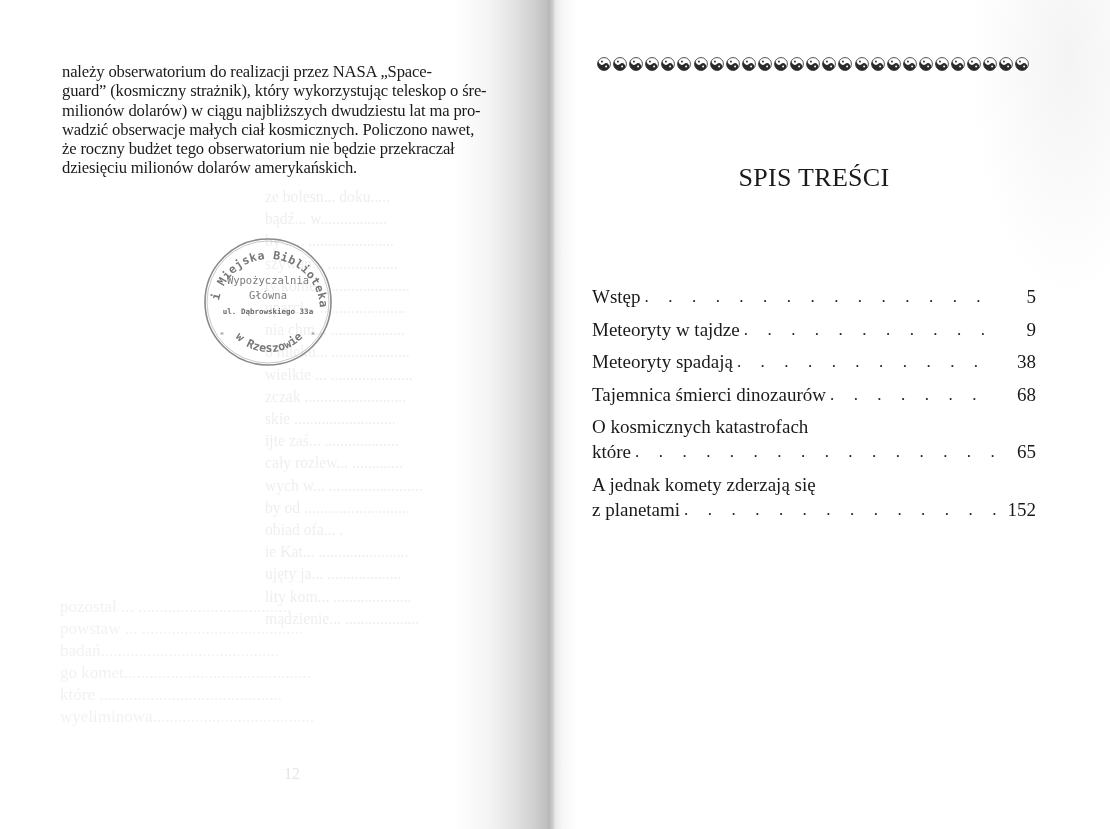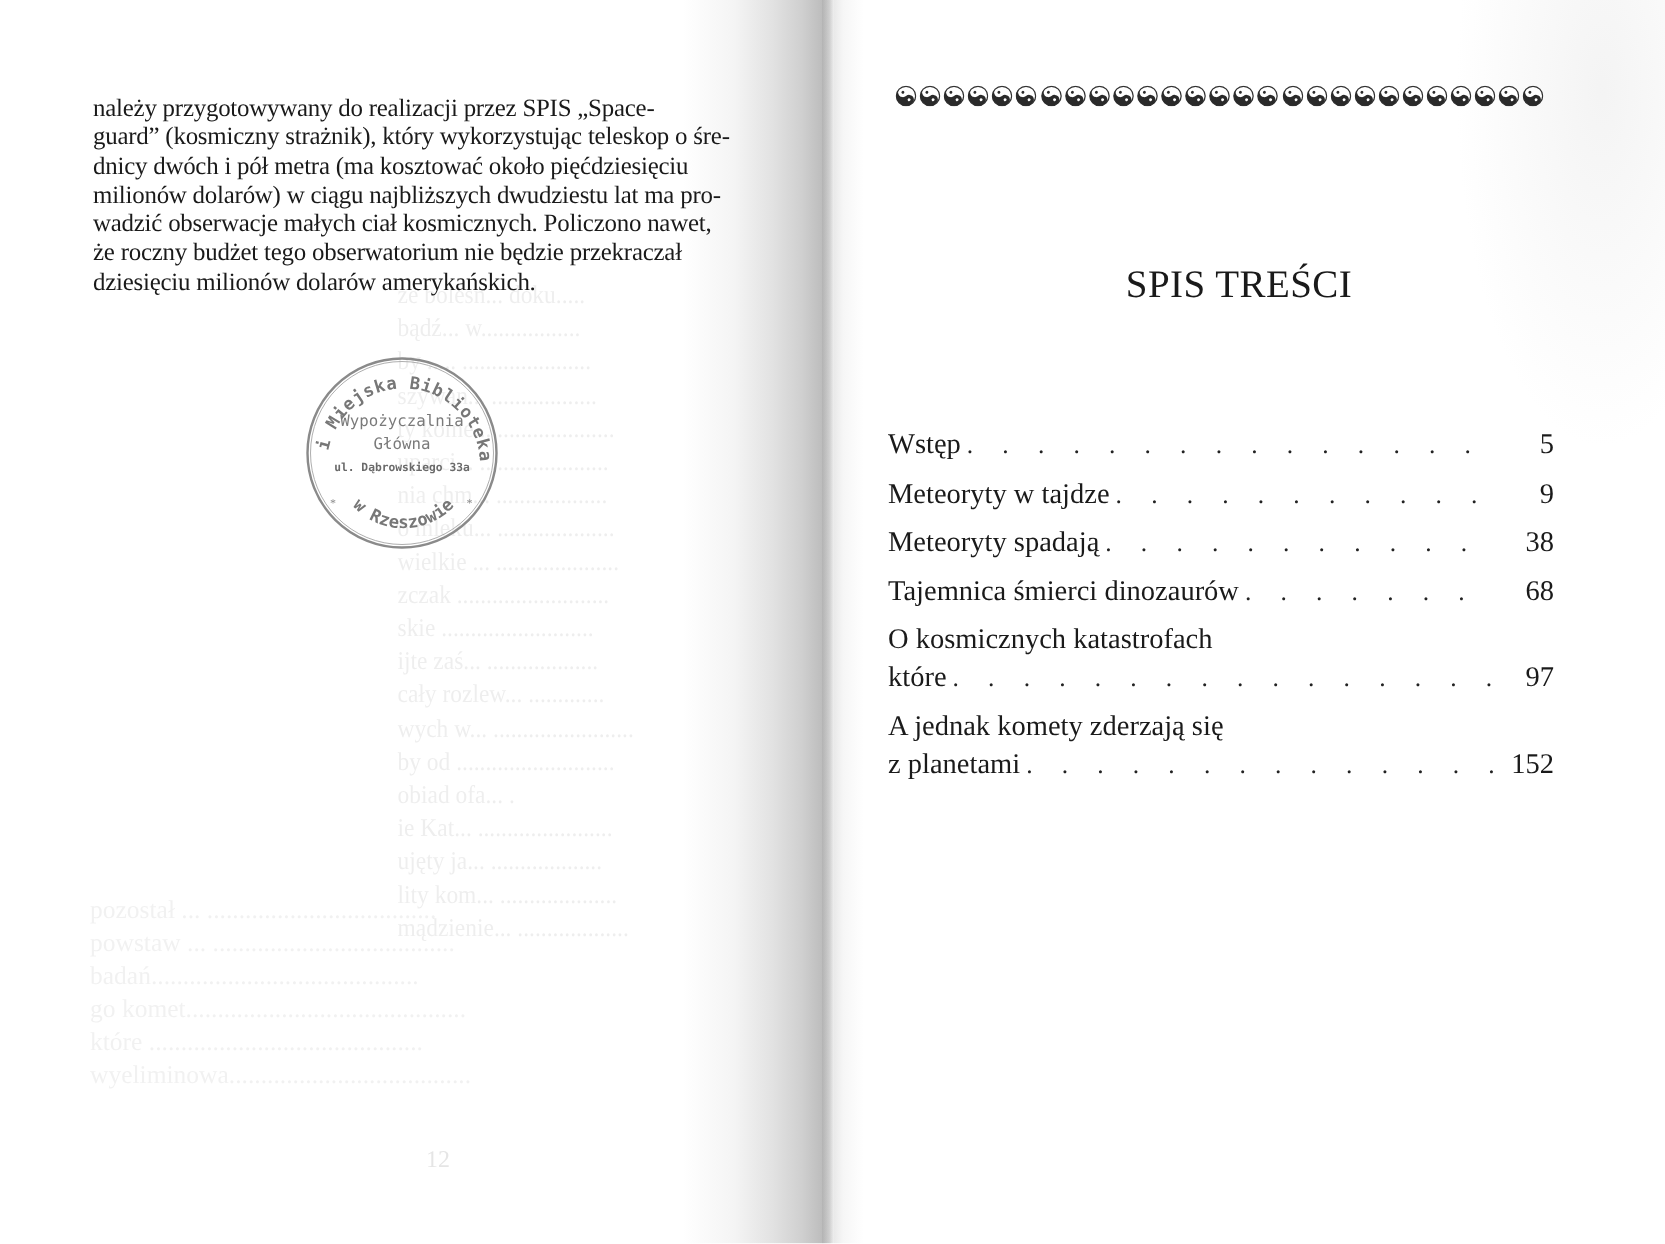--- a/index.html
+++ b/index.html
@@ -62,21 +62,21 @@
       display: flex; gap: 0px;
     }
     .ornament {
       width: 16.1px; height: 16px; display: inline-block; flex: 0 0 auto;
     }
     .ornament svg { width: 14px; height: 14px; margin-top: 1px; }
 
     .toc-title {
       position: absolute; left: 592px; width: 444px; top: 163px;
       text-align: center; font-size: 26px; letter-spacing: 0.3px; font-weight: normal;
-      margin: 12px;
+      margin: 0;
     }
     .toc-list {
       position: absolute; left: 592px; top: 284px; width: 444px;
       font-size: 19px; margin: 0; padding: 0; list-style: none;
     }
     .toc-item { margin: 0 0 7.5px 0; }
     .toc-line {
       display: flex; align-items: center; height: 25px; line-height: 25px;
     }
     .toc-first { height: 25px; line-height: 25px; white-space: nowrap; }
@@ -123,23 +123,22 @@
         <div>pozostał ... ....................................</div>
         <div>powstaw ... ......................................</div>
         <div>badań..........................................</div>
         <div>go komet............................................</div>
         <div>które ...........................................</div>
         <div>wyeliminowa......................................</div>
       </div>
     <div class="bleed-page-num">12</div>
 
     <div class="body-text">
-      <p>należy przygotowywany do realizacji przez SPIS „Space-</p>
+      <p>należy obserwatorium do realizacji przez NASA „Space-</p>
       <p>guard” (kosmiczny strażnik), który wykorzystując teleskop o śre-</p>
-      <p>dnicy dwóch i pół metra (ma kosztować około pięćdziesięciu</p>
       <p>milionów dolarów) w ciągu najbliższych dwudziestu lat ma pro-</p>
       <p>wadzić obserwacje małych ciał kosmicznych. Policzono nawet,</p>
       <p>że roczny budżet tego obserwatorium nie będzie przekraczał</p>
       <p style="text-align:left">dziesięciu milionów dolarów amerykańskich.</p>
     </div>
 
     <div class="stamp">
       <svg viewBox="0 0 140 140">
         <defs>
           <path id="arcTop" d="M 20 78 A 51 51 0 1 1 122 78"></path>
@@ -359,21 +358,21 @@
         <span class="toc-label">Tajemnica śmierci dinozaurów</span>
         <span class="toc-leader">. . . . . . . . . . . . . . . . . . . . . . . . . . . . . . . . . . . . . . . .</span>
         <span class="toc-page">68</span>
       </div>
     </li>
     <li class="toc-item">
       <div class="toc-first">O kosmicznych katastrofach</div>
       <div class="toc-line">
         <span class="toc-label">które</span>
         <span class="toc-leader">. . . . . . . . . . . . . . . . . . . . . . . . . . . . . . . . . . . . . . . .</span>
-        <span class="toc-page">97</span>
+        <span class="toc-page">65</span>
       </div>
     </li>
     <li class="toc-item">
       <div class="toc-first">A jednak komety zderzają się</div>
       <div class="toc-line">
         <span class="toc-label">z planetami</span>
         <span class="toc-leader">. . . . . . . . . . . . . . . . . . . . . . . . . . . . . . . . . . . . . . . .</span>
         <span class="toc-page">152</span>
       </div>
     </li>

